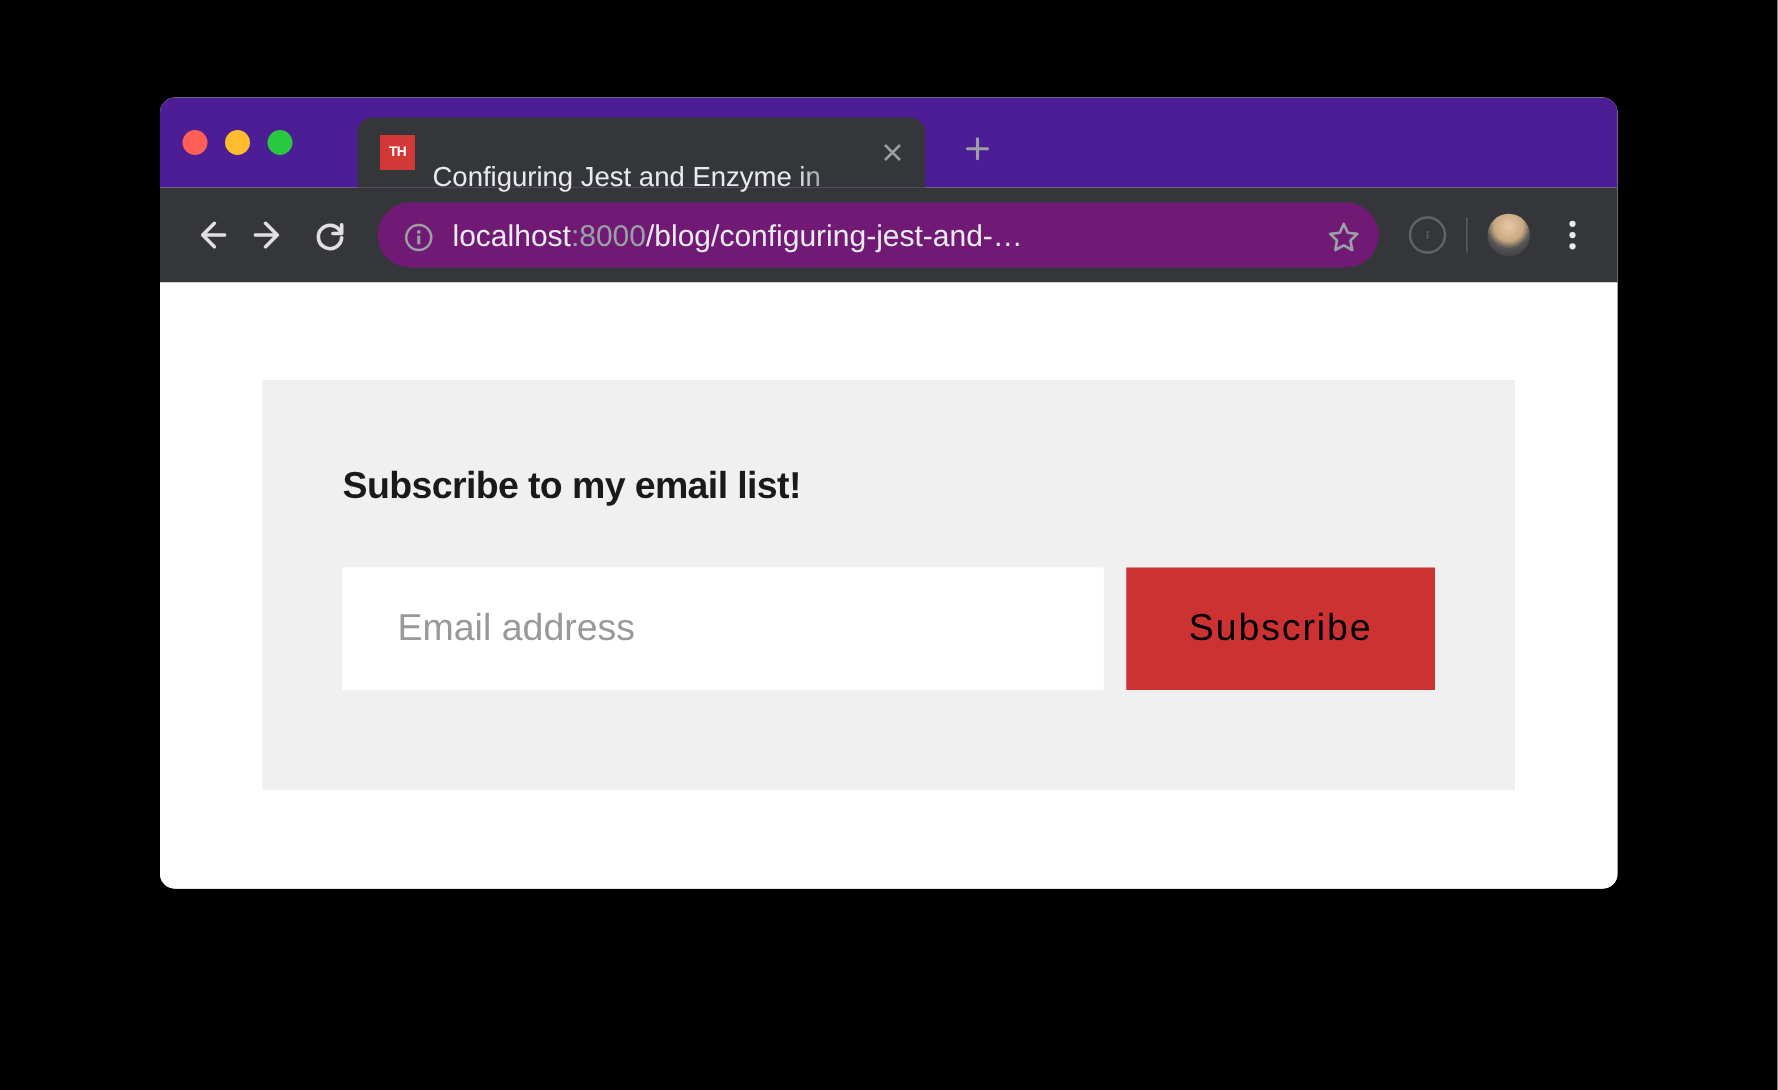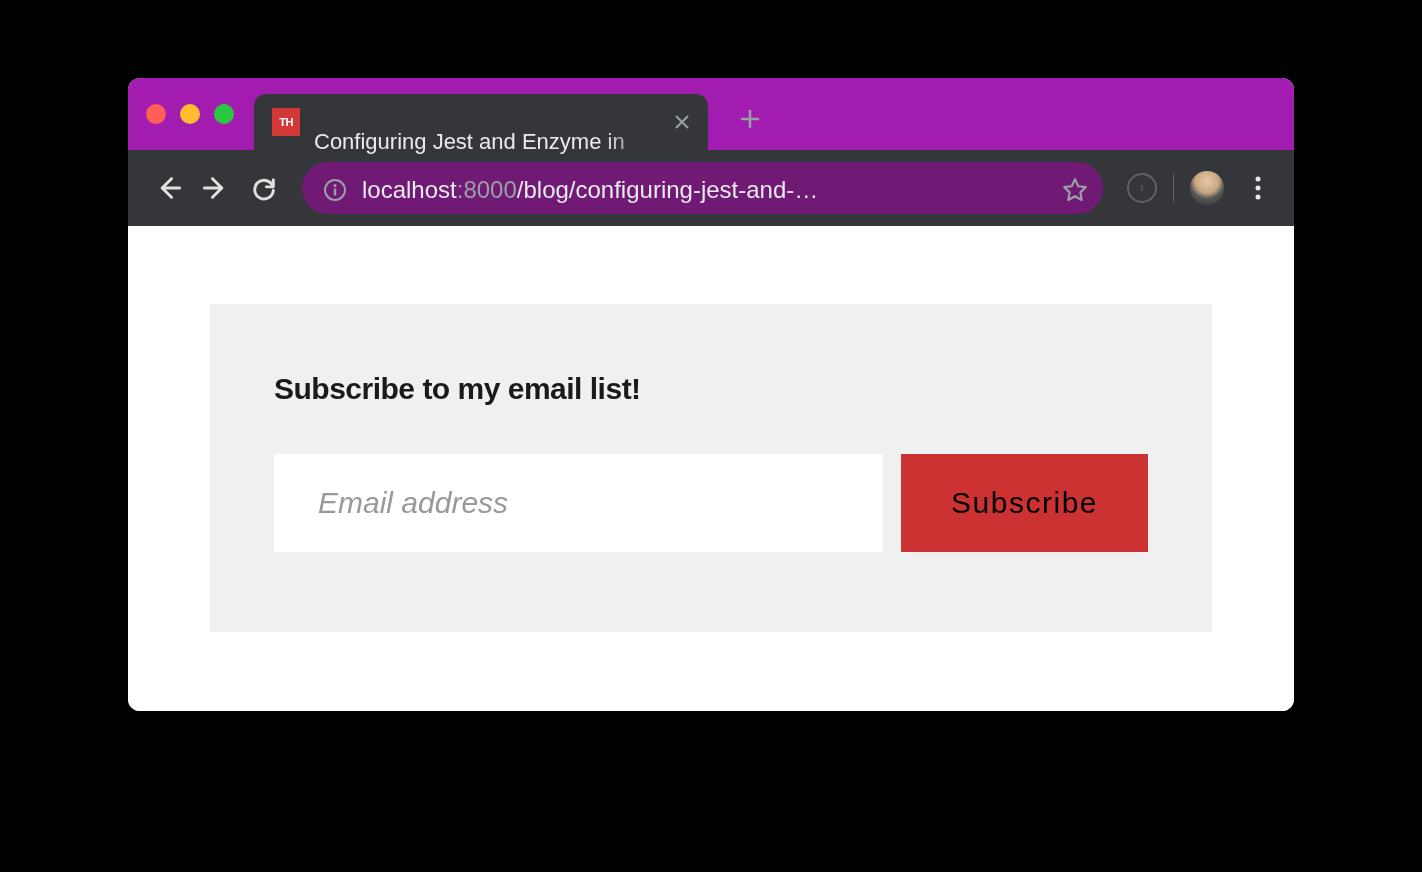--- a/index.html
+++ b/index.html
@@ -18,25 +18,26 @@
       height: 633px;
       border-radius: 12px;
       overflow: hidden;
       box-shadow: 0 20px 60px rgba(0,0,0,0.6);
       display: flex;
       flex-direction: column;
       background: #fff;
     }
     
     .tab-bar {
-      background: #a21caf;
+      background: #4c1d95;
       height: 72px;
       display: flex;
       align-items: center;
       padding-left: 18px;
+      gap: 32px;
     }
     .traffic-lights {
       display: flex;
       gap: 14px;
       margin-right: 20px;
     }
     .traffic-light {
       width: 20px;
       height: 20px;
       border-radius: 50%;
@@ -233,21 +234,20 @@
     .email-input {
       flex: 1;
       height: 98px;
       border: none;
       background: #fff;
       font-size: 30px;
       padding: 0 44px;
       color: #222;
       outline: none;
       font-family: inherit;
-      font-style: italic;
     }
     .email-input::placeholder { color: #999; }
     .subscribe-btn {
       height: 98px;
       padding: 0 50px;
       background: #cc3232;
       color: #000000;
       border: none;
       font-size: 30px;
       letter-spacing: 1.5px;

